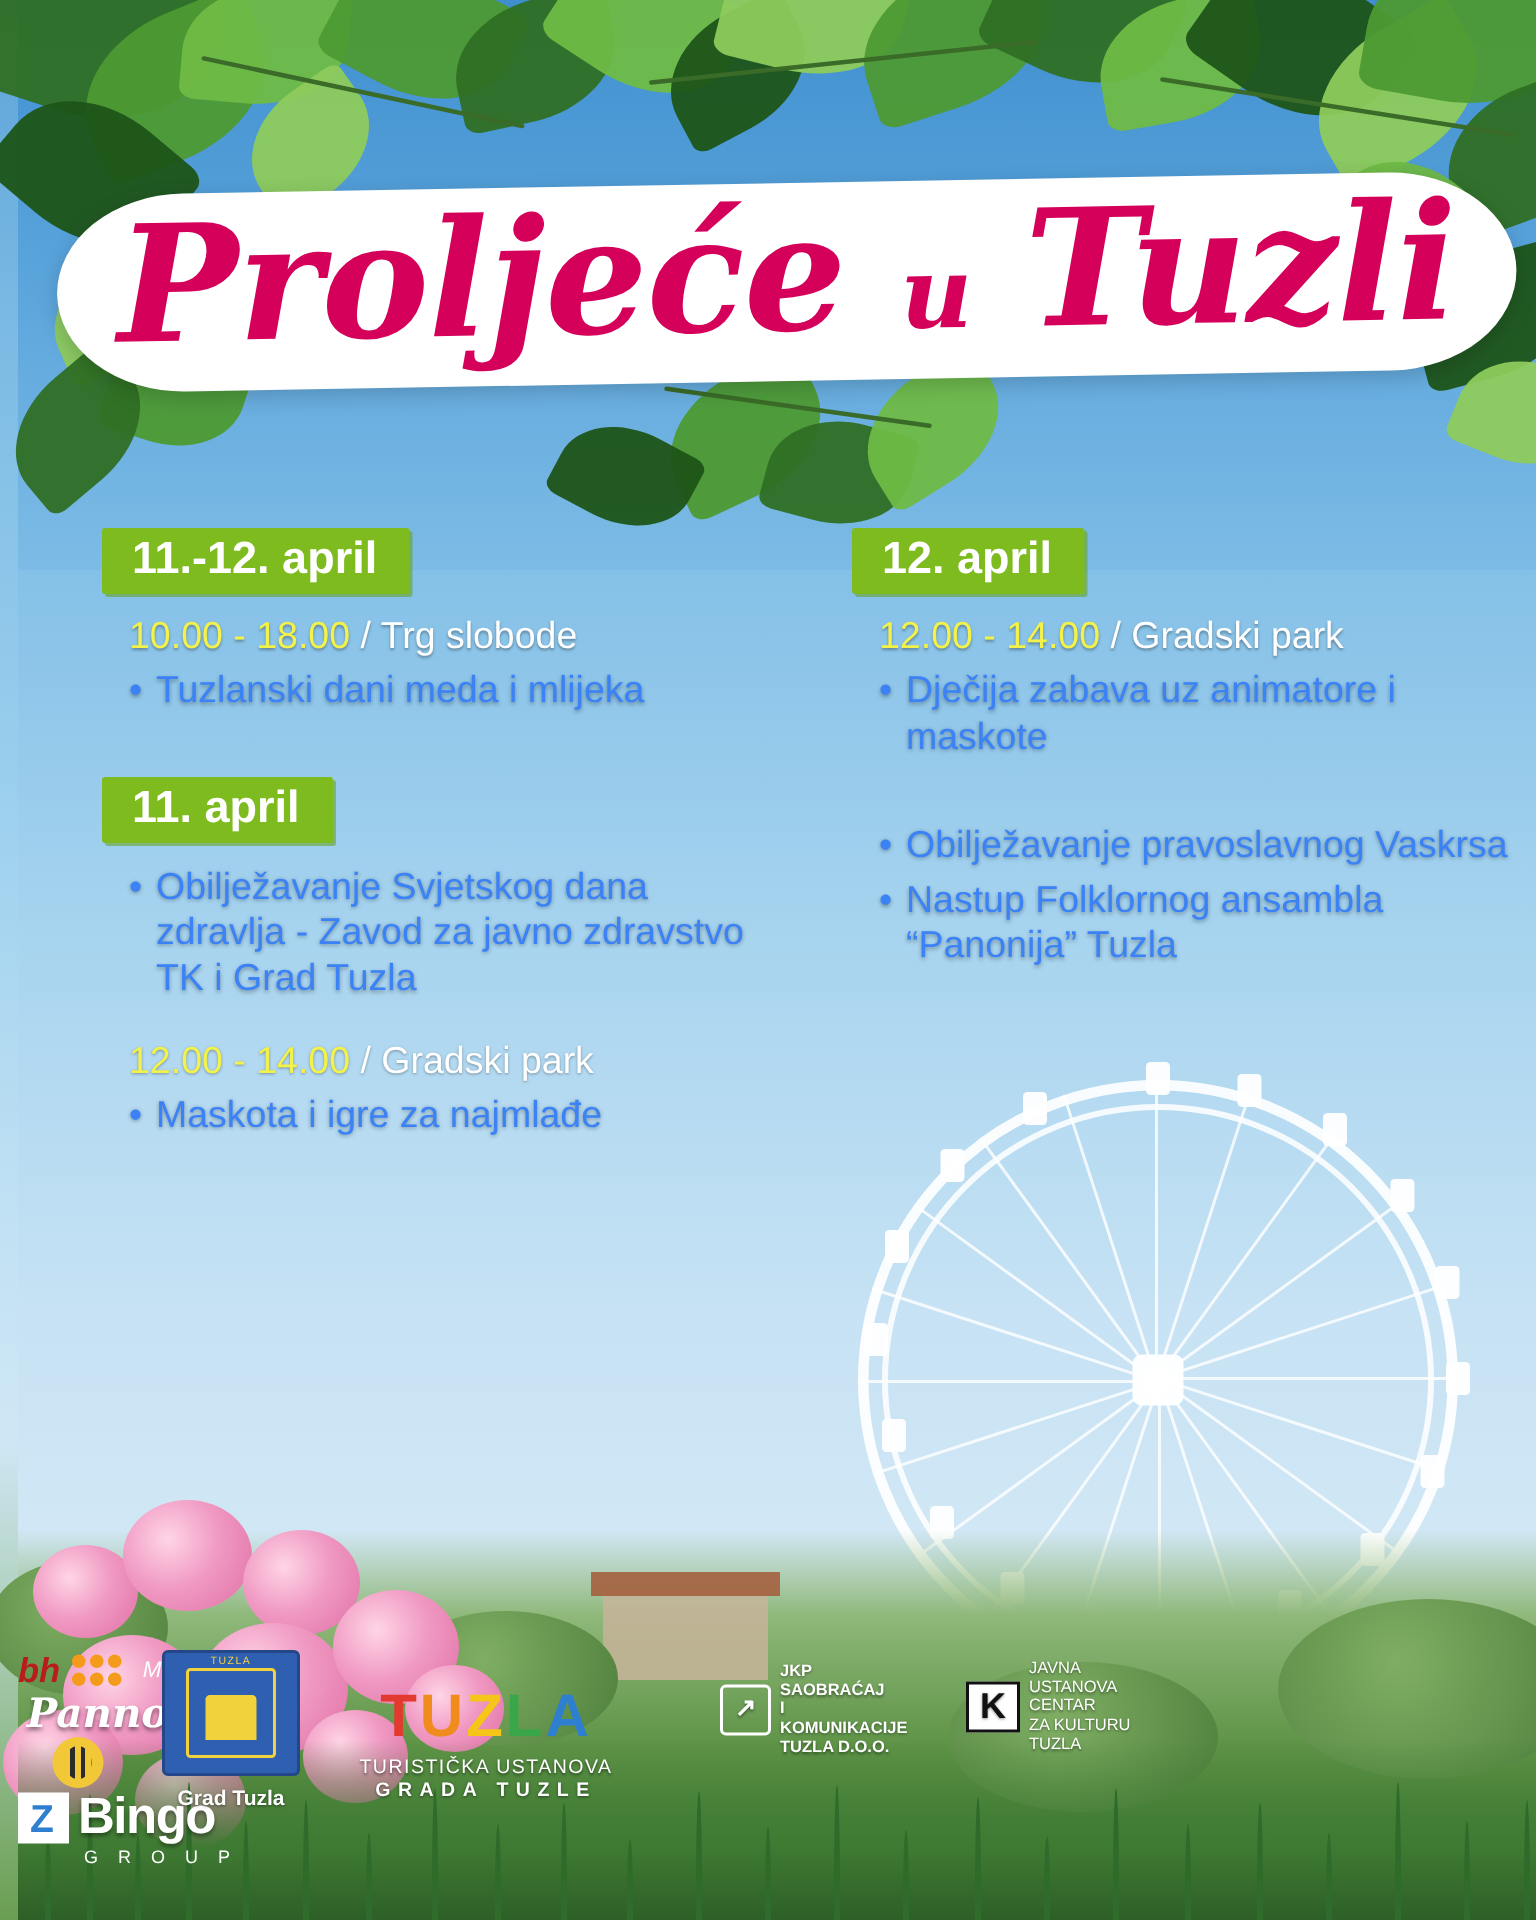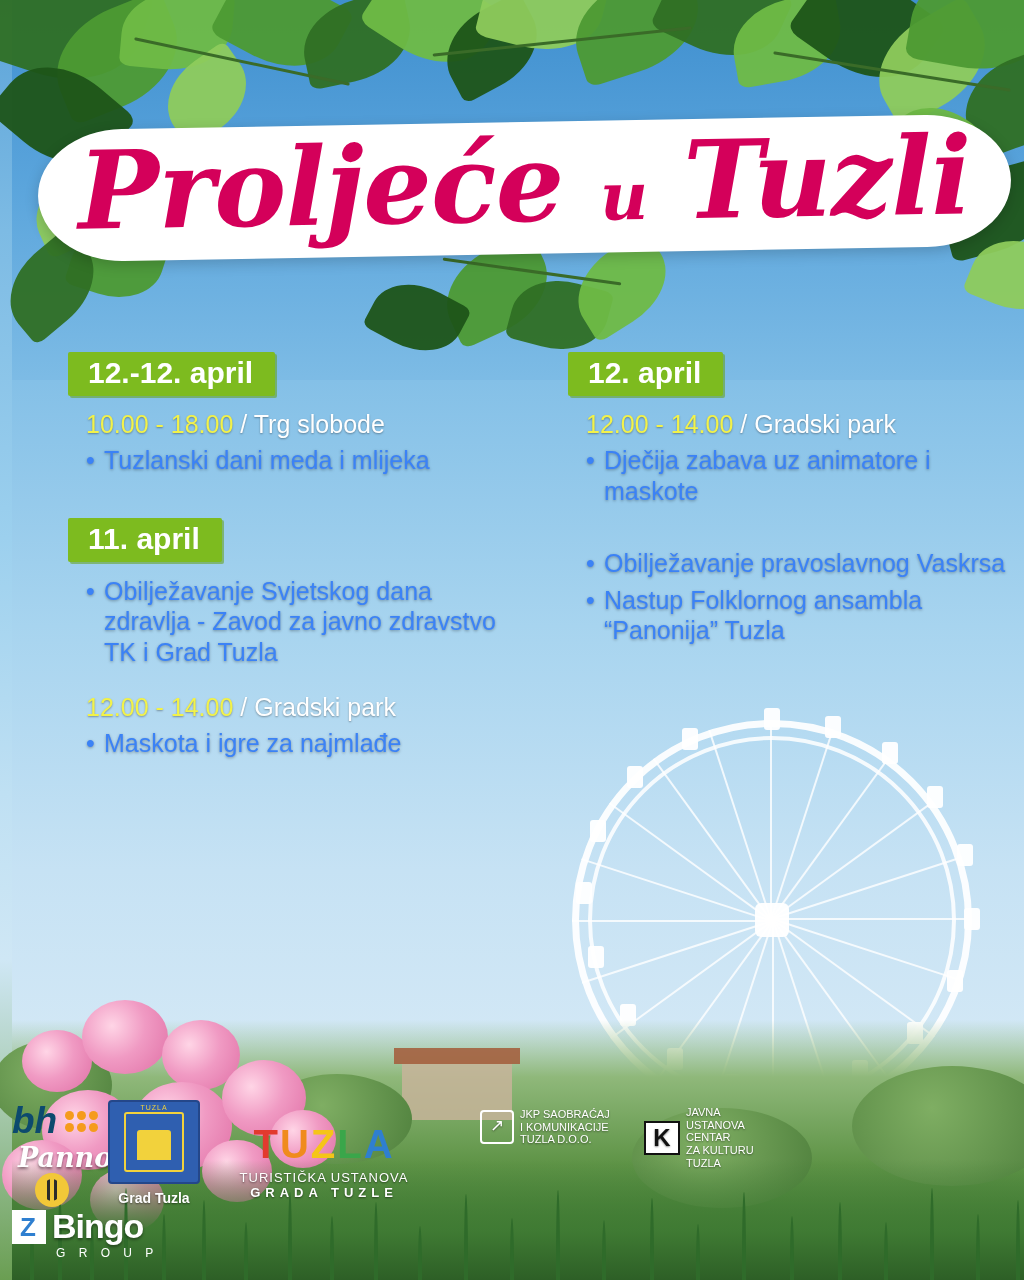--- a/index.html
+++ b/index.html
@@ -190,33 +190,33 @@
   .tz-word span:nth-child(3){color:#f5c518;}
   .tz-word span:nth-child(4){color:#3aa64a;}
   .tz-word span:nth-child(5){color:#2f7fd0;}
   .logo-tz .l1 { font-size: 13px; color: #ffffff; letter-spacing: 1px; margin-top: 6px; text-shadow: 0 1px 2px rgba(0,0,0,.5);}
   .logo-tz .l2 { font-size: 13px; color: #ffffff; letter-spacing: 5px; font-weight: 700; text-shadow: 0 1px 2px rgba(0,0,0,.5);}
 
   .logo-gen {
     position: absolute; color: #ffffff; font-size: 11px; line-height: 1.15;
     text-shadow: 0 1px 2px rgba(0,0,0,.45);
   }
-  .logo-saobracaj { left: 468px; top: 8px; width: 130px; display: flex; align-items: center; gap: 6px; }
+  .logo-saobracaj { left: 468px; top: 8px; width: 130px; display: flex; align-items: center; gap: 6px; font-weight: bold; }
   .sq-badge { width: 34px; height: 34px; border: 2px solid #ffffff; border-radius: 4px; flex: none; position: relative; }
   .sq-badge::after { content: "↗"; position: absolute; left: 8px; top: 4px; font-size: 17px; color: #fff; }
 
   .logo-ckt { left: 632px; top: 6px; width: 120px; display: flex; align-items: center; gap: 6px; }
   .k-badge {
     width: 36px; height: 34px; background: #ffffff; color: #111; font-weight: 700;
     font-size: 24px; display: flex; align-items: center; justify-content: center; flex: none;
     border: 2px solid #111;
   }
 
   .logo-bh { left: 752px; top: 18px; display: flex; align-items: center; gap: 8px; }
-  .bh-text { color: #0c4a6e; font-size: 37px; font-weight: 700; font-style: italic; }
+  .bh-text { color: #b91c1c; font-size: 23px; font-weight: 700; font-style: italic; }
   .bh-dots { display: grid; grid-template-columns: repeat(3, 9px); gap: 3px; }
   .bh-dots i { width: 9px; height: 9px; border-radius: 50%; background: #f59b1c; display: block; }
   .bh-slogan { color: #ffffff; font-size: 15px; font-style: italic; margin-left: 6px; }
 
   .logo-pann { left: 470px; top: 76px; width: 170px; text-align: center; }
   .pann-word {
     font-family: "DejaVu Serif", serif; font-style: italic; font-weight: 700;
     font-size: 27px; color: #ffffff; text-shadow: 0 2px 3px rgba(0,0,0,.45);
   }
 
@@ -329,21 +329,21 @@
         <span>Tuzli</span>
       </div>
     </div>
   </div>
 
   <div class="cols">
 
     <div class="col left">
 
       <div>
-        <div class="date-badge">12.-12. april</div>
+        <div class="date-badge">11.-12. april</div>
         <div class="block">
           <div class="time-line">
             <span>10.00 - 18.00</span>
             <span class="sep">/</span>
             <span class="place">Trg slobode</span>
           </div>
           <div class="item">Tuzlanski dani meda i mlijeka</div>
         </div>
       </div>
 

